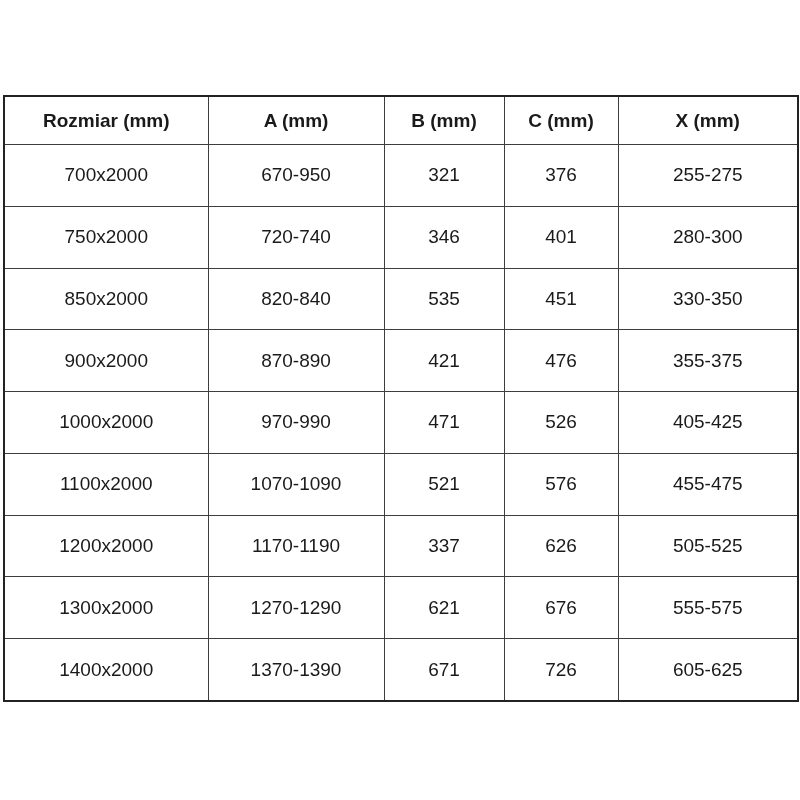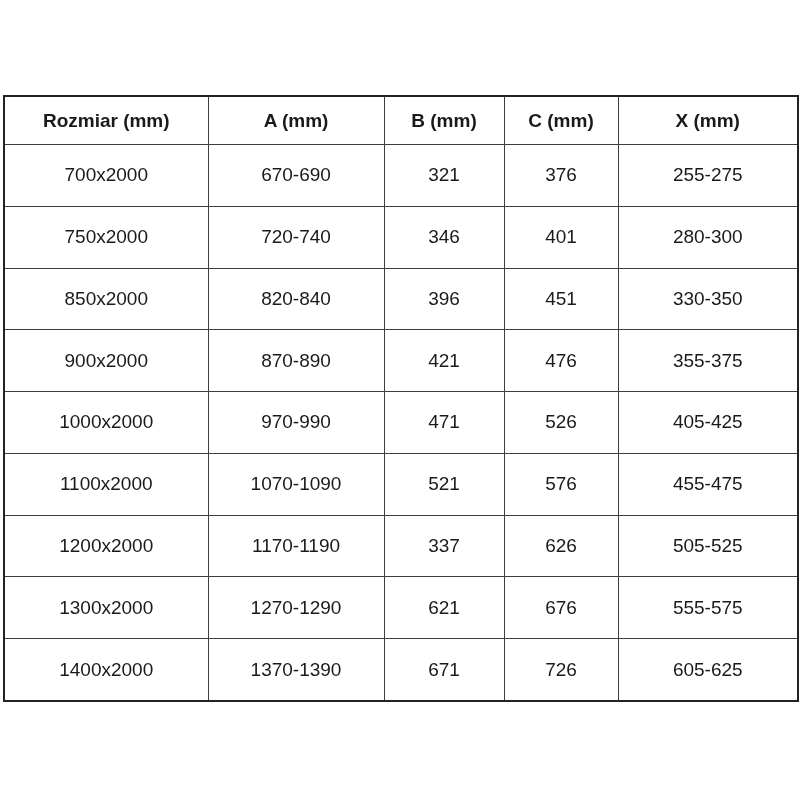--- a/index.html
+++ b/index.html
@@ -64,36 +64,36 @@
         <th>Rozmiar (mm)</th>
         <th>A (mm)</th>
         <th>B (mm)</th>
         <th>C (mm)</th>
         <th>X (mm)</th>
       </tr>
     </thead>
     <tbody>
         <tr>
           <td>700x2000</td>
-          <td>670-690</td>
+          <td>670-950</td>
           <td>321</td>
           <td>376</td>
           <td>255-275</td>
         </tr>
         <tr>
           <td>750x2000</td>
           <td>720-740</td>
           <td>346</td>
           <td>401</td>
           <td>280-300</td>
         </tr>
         <tr>
           <td>850x2000</td>
           <td>820-840</td>
-          <td>396</td>
+          <td>535</td>
           <td>451</td>
           <td>330-350</td>
         </tr>
         <tr>
           <td>900x2000</td>
           <td>870-890</td>
           <td>421</td>
           <td>476</td>
           <td>355-375</td>
         </tr>

